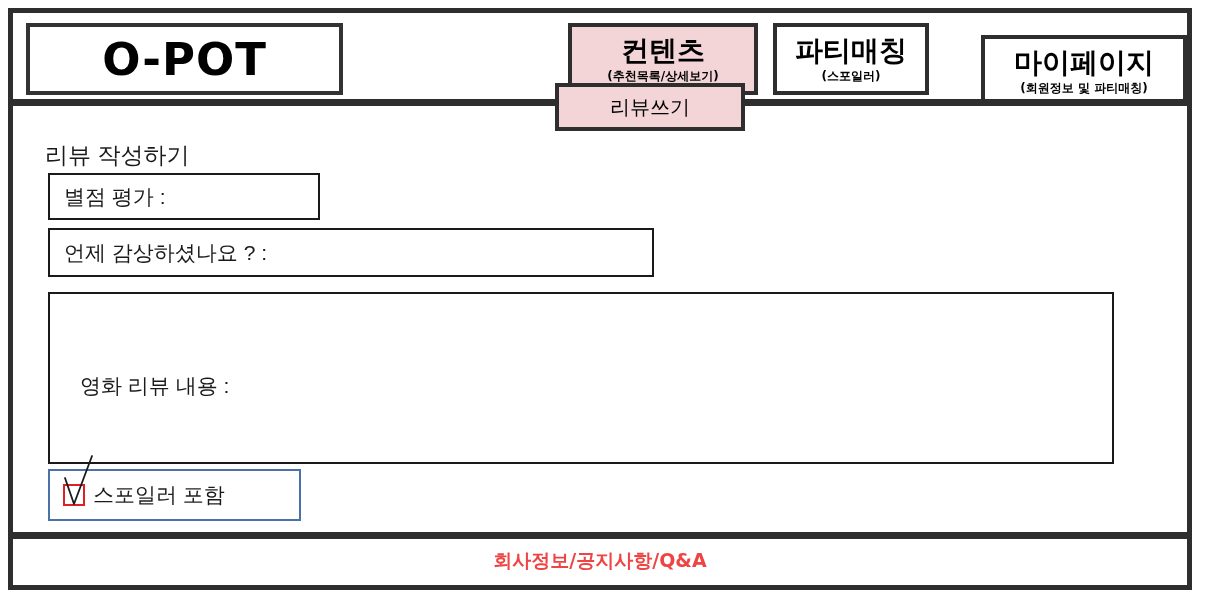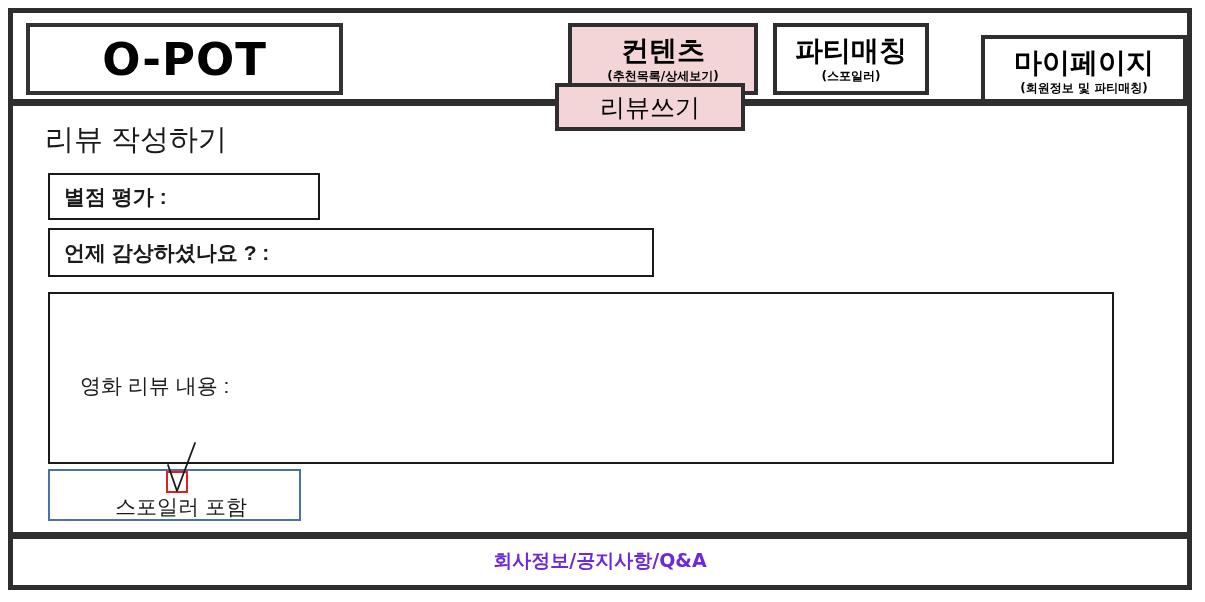--- a/index.html
+++ b/index.html
@@ -107,46 +107,45 @@
     position: absolute;
     left: 555px; top: 83px;
     width: 190px; height: 48px;
     border: 4px solid #2e2e2e;
     background: #f3d5d8;
     display: flex;
     align-items: center;
     justify-content: center;
     z-index: 5;
   }
-  .nav-dropdown .nav-title { font-size: 25px; }
+  .nav-dropdown .nav-title { font-size: 20px; }
 
   
   .content {
     position: absolute;
     left: 13px; top: 106px;
     width: 1174px; height: 426px;
     background: #ffffff;
   }
 
   .page-title {
     position: absolute;
-    left: 32px; top: 14px;
-    font-size: 29px;
+    left: 32px; top: 34px;
+    font-size: 23px;
     color: #1a1a1a;
     white-space: nowrap;
   }
 
   .field-box {
     position: absolute;
     border: 2px solid #1a1a1a;
     background: #ffffff;
     display: flex;
     align-items: center;
     padding-left: 14px;
-    font-weight: bold;
   }
   .field-box .field-label {
     font-size: 21px;
     color: #1a1a1a;
     white-space: nowrap;
   }
 
   .field-rating { left: 35px; top: 67px; width: 272px; height: 47px; }
   .field-date   { left: 35px; top: 122px; width: 606px; height: 49px; }
 
@@ -167,21 +166,20 @@
 
   .spoiler-box {
     position: absolute;
     left: 35px; top: 363px;
     width: 253px; height: 52px;
     border: 2px solid #4a72a8;
     background: #ffffff;
     display: flex;
     align-items: center;
     padding-left: 13px;
-    flex-direction: column;
   }
   .checkbox-wrap {
     position: relative;
     width: 22px; height: 22px;
     flex: 0 0 auto;
     margin-right: 8px;
   }
   .checkbox-square {
     position: absolute;
     left: 0; top: 0;
@@ -214,21 +212,21 @@
     width: 1174px; height: 43px;
     background: #ffffff;
     display: flex;
     align-items: center;
     justify-content: center;
   }
   .footer-text {
     font-family: "DejaVu Sans", sans-serif;
     font-weight: 700;
     font-size: 19px;
-    color: #6d28d9;
+    color: #ef4444;
     white-space: nowrap;
   }
 </style>
 </head>
 <body>
 
 <div class="screen">
 
   <div class="frame-outer"></div>
 

